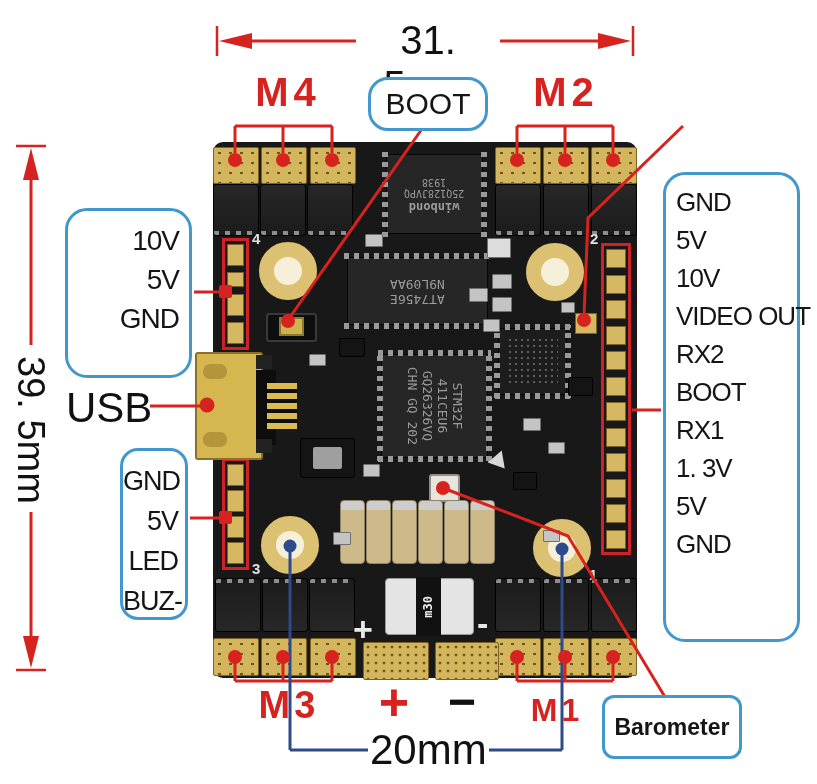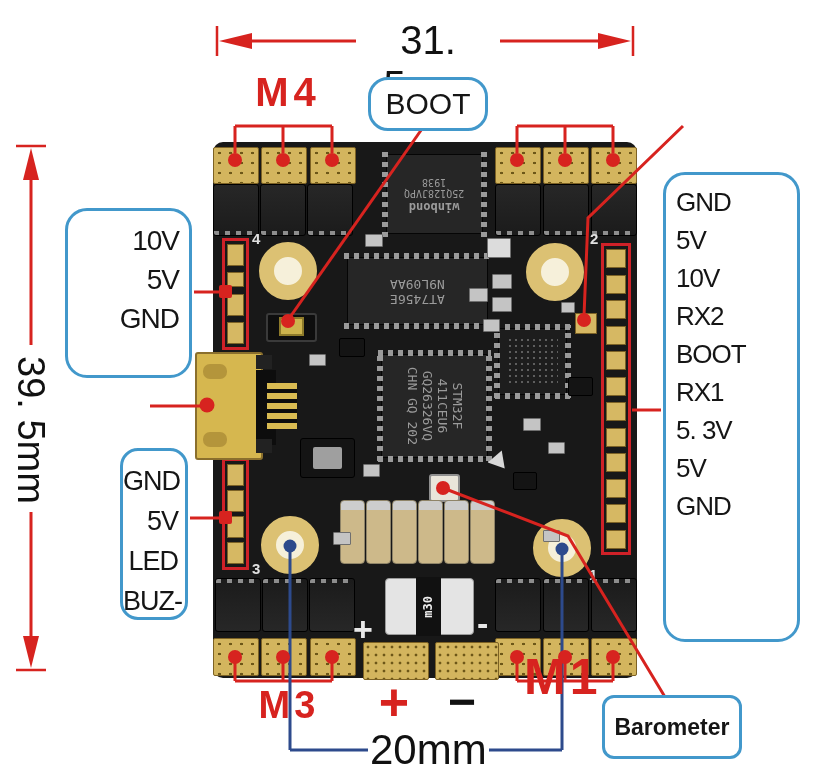--- a/index.html
+++ b/index.html
@@ -265,55 +265,58 @@
       <rect x="219" y="285" width="13" height="13" rx="2"></rect>
       <rect x="219" y="511" width="13" height="13" rx="2"></rect>
     </g>
   </svg>
 
   <div class="lbl" style="left:355px;top:18px;width:146px;font-size:40px;">31. 5mm</div>
 
   <div class="lbl" style="left:-45px;top:408px;width:150px;height:44px;font-size:38px;transform:rotate(90deg);">39. 5mm</div>
 
   <div class="lbl red" style="left:254px;top:70px;width:68px;font-size:40px;font-weight:bold;letter-spacing:5px;">M4</div>
+  <div class="lbl red" style="left:532px;top:70px;width:68px;font-size:40px;font-weight:bold;letter-spacing:5px;">M2</div>
   <div class="lbl red" style="left:256px;top:684px;width:66px;font-size:38px;font-weight:bold;letter-spacing:4px;">M3</div>
-  <div class="lbl red" style="left:524px;top:648px;width:66px;font-size:50px;font-weight:bold;letter-spacing:4px;">M1</div>
+  <div class="lbl red" style="left:524px;top:692px;width:66px;font-size:32px;font-weight:bold;letter-spacing:4px;">M1</div>
 
   <div class="lbl red" style="left:372px;top:672px;width:44px;font-size:52px;font-weight:bold;">+</div>
   <div class="lbl" style="left:440px;top:674px;width:44px;font-size:48px;font-weight:bold;">−</div>
 
   <div class="lbl" style="left:370px;top:726px;width:116px;font-size:42px;">20mm</div>
 
   <div class="callout" style="left:368px;top:77px;width:114px;height:48px;border-radius:20px;font-size:30px;">
     <span>BOOT</span>
   </div>
 
 
   <div class="pinbox" style="left:65px;top:208px;width:127px;height:170px;border-radius:22px;padding:10px 10px 0 0;text-align:right;font-size:28px;line-height:39px;">
     <div class="pinrow">10V</div>
     <div class="pinrow">5V</div>
     <div class="pinrow">GND</div>
   </div>
 
+  <div class="lbl" style="left:66px;top:384px;width:76px;font-size:42px;">USB</div>
 
   <div class="pinbox" style="left:120px;top:448px;width:68px;height:172px;border-radius:18px;padding:10px 7px 0 0;text-align:right;font-size:27px;line-height:40px;">
     <div class="pinrow">GND</div>
     <div class="pinrow">5V</div>
     <div class="pinrow">LED</div>
     <div class="pinrow">BUZ-</div>
   </div>
 
   <div class="pinbox" style="left:663px;top:172px;width:137px;height:470px;border-radius:22px;padding:8px 0 0 10px;font-size:26px;line-height:38px;">
     <div class="pinrow">GND</div>
     <div class="pinrow">5V</div>
     <div class="pinrow">10V</div>
+    <div class="pinrow">VIDEO OUT</div>
     <div class="pinrow">RX2</div>
     <div class="pinrow">BOOT</div>
     <div class="pinrow">RX1</div>
-    <div class="pinrow">5. 3V</div>
+    <div class="pinrow">1. 3V</div>
     <div class="pinrow">5V</div>
     <div class="pinrow">GND</div>
   </div>
 
   <div class="callout" style="left:602px;top:695px;width:134px;height:58px;border-radius:12px;font-size:23px;font-weight:bold;">
     <span>Barometer</span>
   </div>
 
 </div>
 

